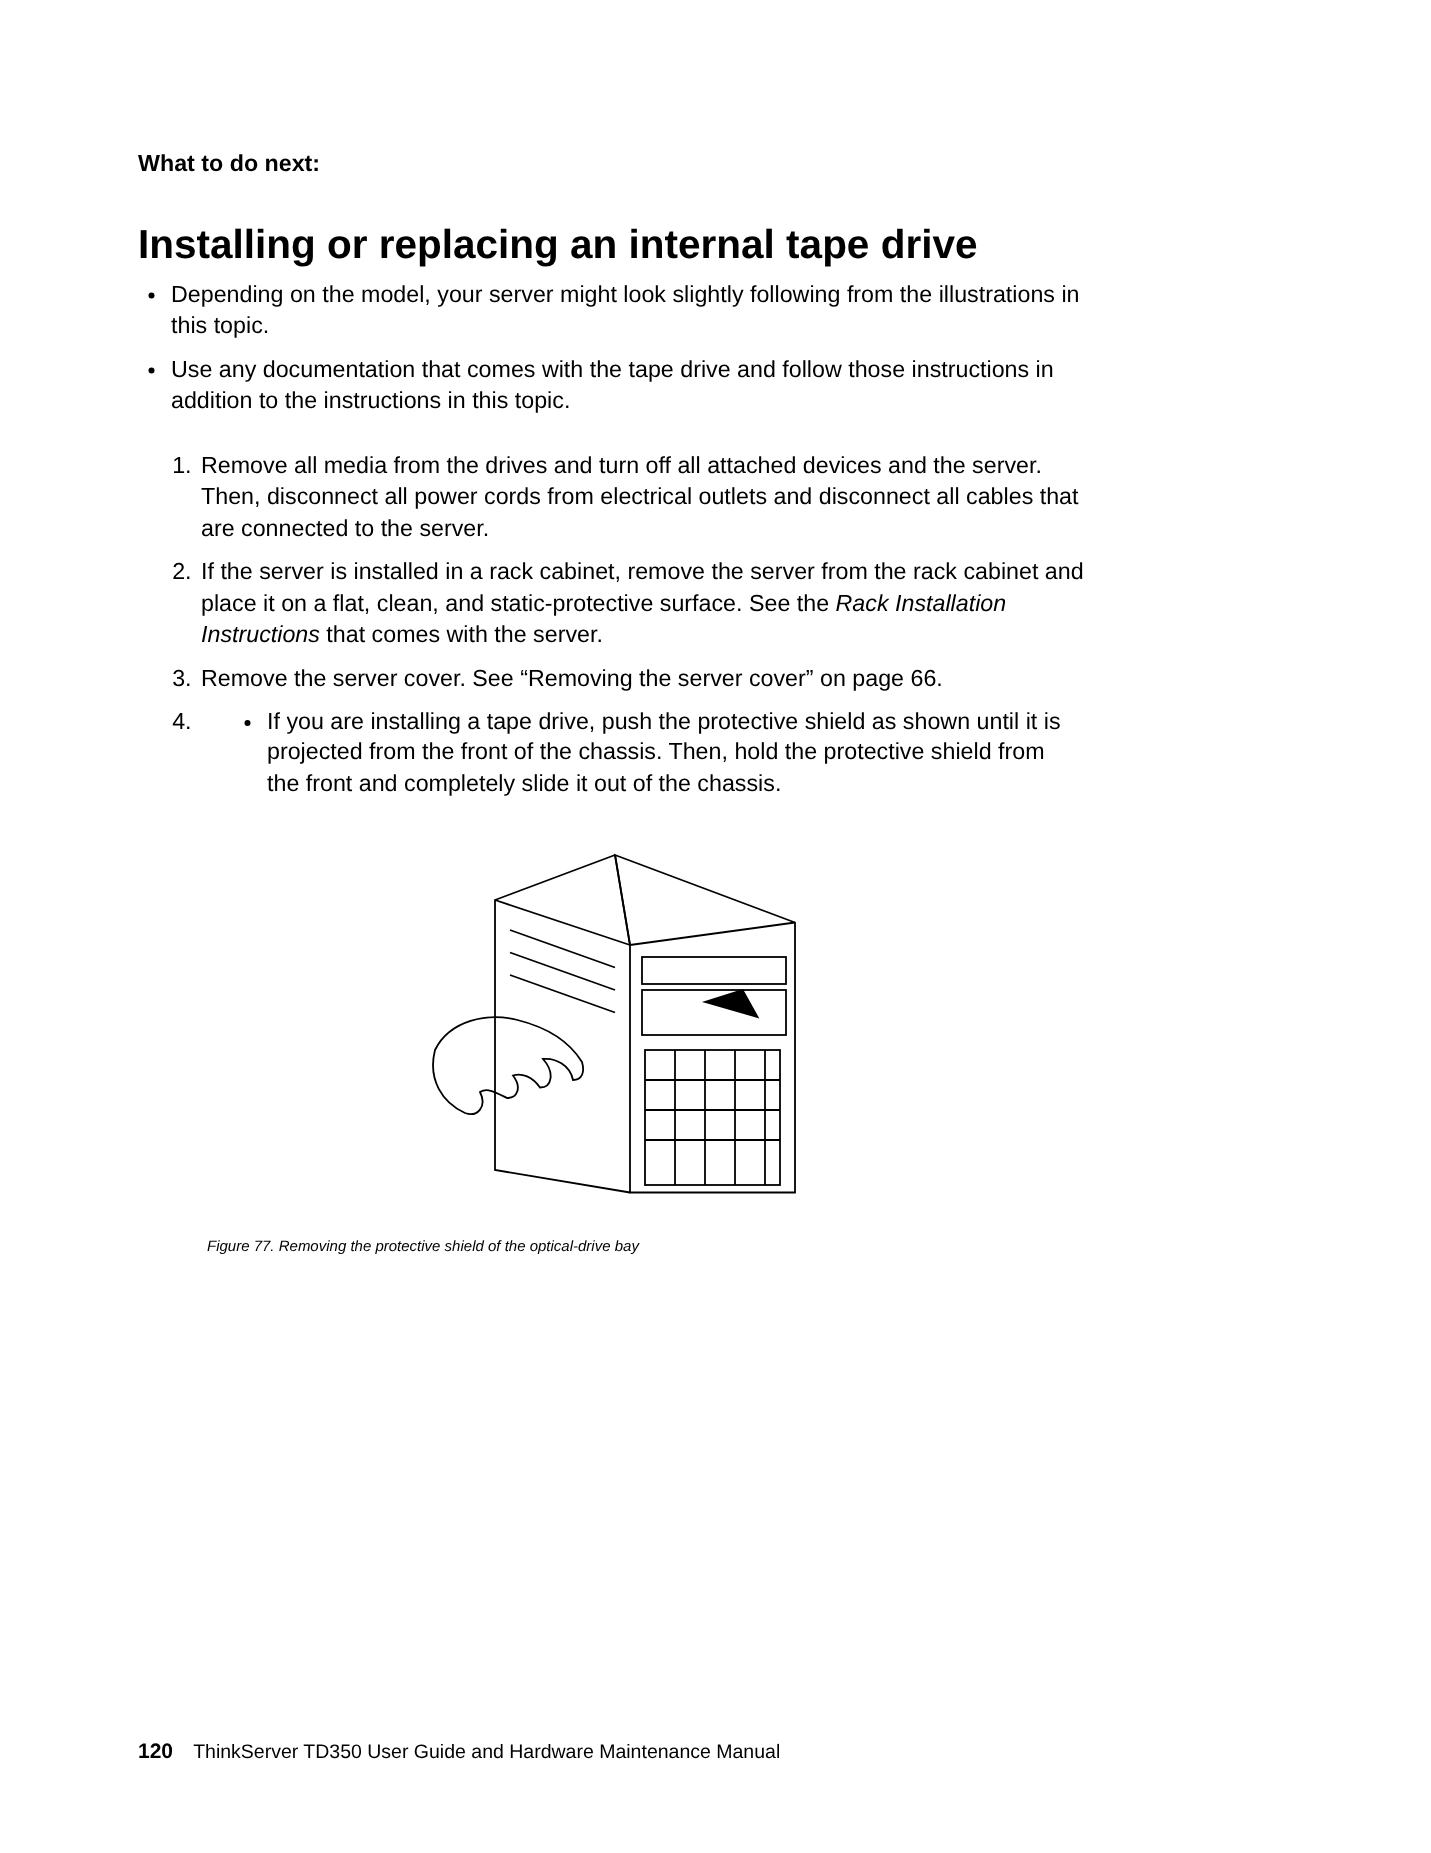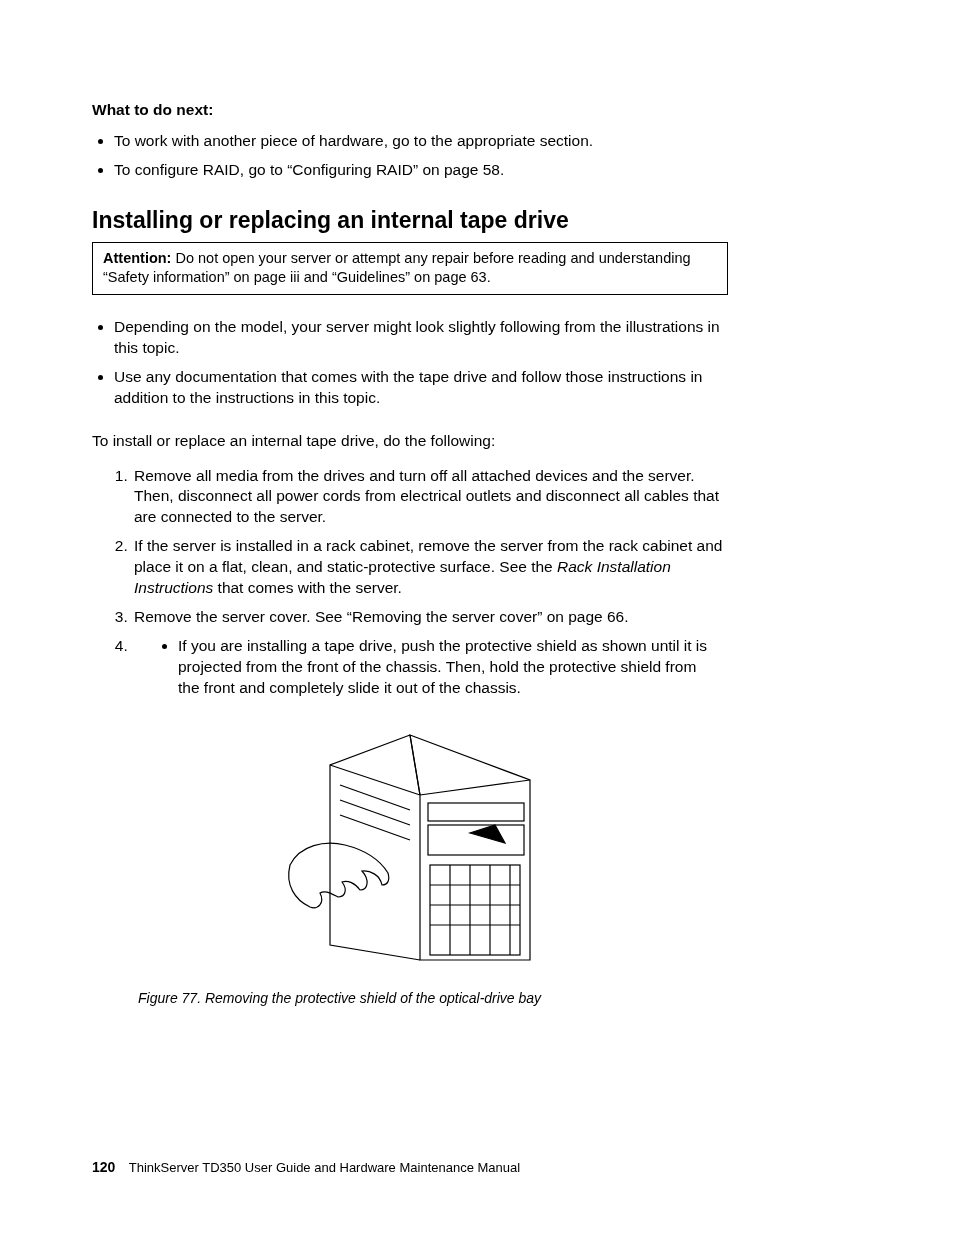--- a/index.html
+++ b/index.html
@@ -26,21 +26,21 @@
     margin: 0 0 10px 0;
   }
   ul.bullets {
     margin: 0 0 22px 0;
     padding-left: 22px;
   }
   ul.bullets li {
     margin: 4px 0 8px 0;
   }
   h2.heading {
-    font-size: 23px;
+    font-size: 27px;
     font-weight: bold;
     margin: 24px 0 6px 0;
   }
   .attention-box {
     border: 1.5px solid #000;
     padding: 6px 10px;
     font-size: 14.5px;
     line-height: 1.35;
     margin-bottom: 22px;
   }
@@ -70,57 +70,49 @@
     margin-top: 26px;
   }
   .figure-placeholder {
     display: inline-block;
     width: 280px;
     height: 240px;
     position: relative;
   }
   .figure-caption {
     font-style: italic;
-    font-size: 14px;
+    font-size: 10px;
     margin-top: 18px;
     text-align: left;
     padding-left: 46px;
   }
   .footer {
     position: absolute;
     left: 92px;
     bottom: 58px;
     font-size: 13px;
   }
   .footer .pgnum { font-weight: bold; font-size: 14px; margin-right: 10px; text-align: center; }
 </style>
 </head>
 <body>
 
 <div class="page">
 
   <p class="section-label">What to do next:</p>
-  <ul class="bullets">
-    <li>To work with another piece of hardware, go to the appropriate section.</li>
-    <li>To configure RAID, go to “Configuring RAID” on page 58.</li>
-  </ul>
 
   <h2 class="heading">Installing or replacing an internal tape drive</h2>
 
-  <div class="attention-box">
-    <b>Attention:</b><span> Do not open your server or attempt any repair before reading and understanding “Safety information” on page iii and “Guidelines” on page 63.</span>
-  </div>
 
 
   <ul class="bullets">
     <li>Depending on the model, your server might look slightly following from the illustrations in this topic.</li>
     <li>Use any documentation that comes with the tape drive and follow those instructions in addition to the instructions in this topic.</li>
   </ul>
 
-  <p class="body">To install or replace an internal tape drive, do the following:</p>
 
   <ol class="steps">
     <li>Remove all media from the drives and turn off all attached devices and the server. Then, disconnect all power cords from electrical outlets and disconnect all cables that are connected to the server.</li>
     <li>
       <span>If the server is installed in a rack cabinet, remove the server from the rack cabinet and place it on a flat, clean, and static-protective surface. See the </span><span class="italic">Rack Installation Instructions</span><span> that comes with the server.</span>
     </li>
     <li>Remove the server cover. See “Removing the server cover” on page 66.</li>
     <li>
       <ul class="sub">
         <li>If you are installing a tape drive, push the protective shield as shown until it is projected from the front of the chassis. Then, hold the protective shield from the front and completely slide it out of the chassis.</li>

